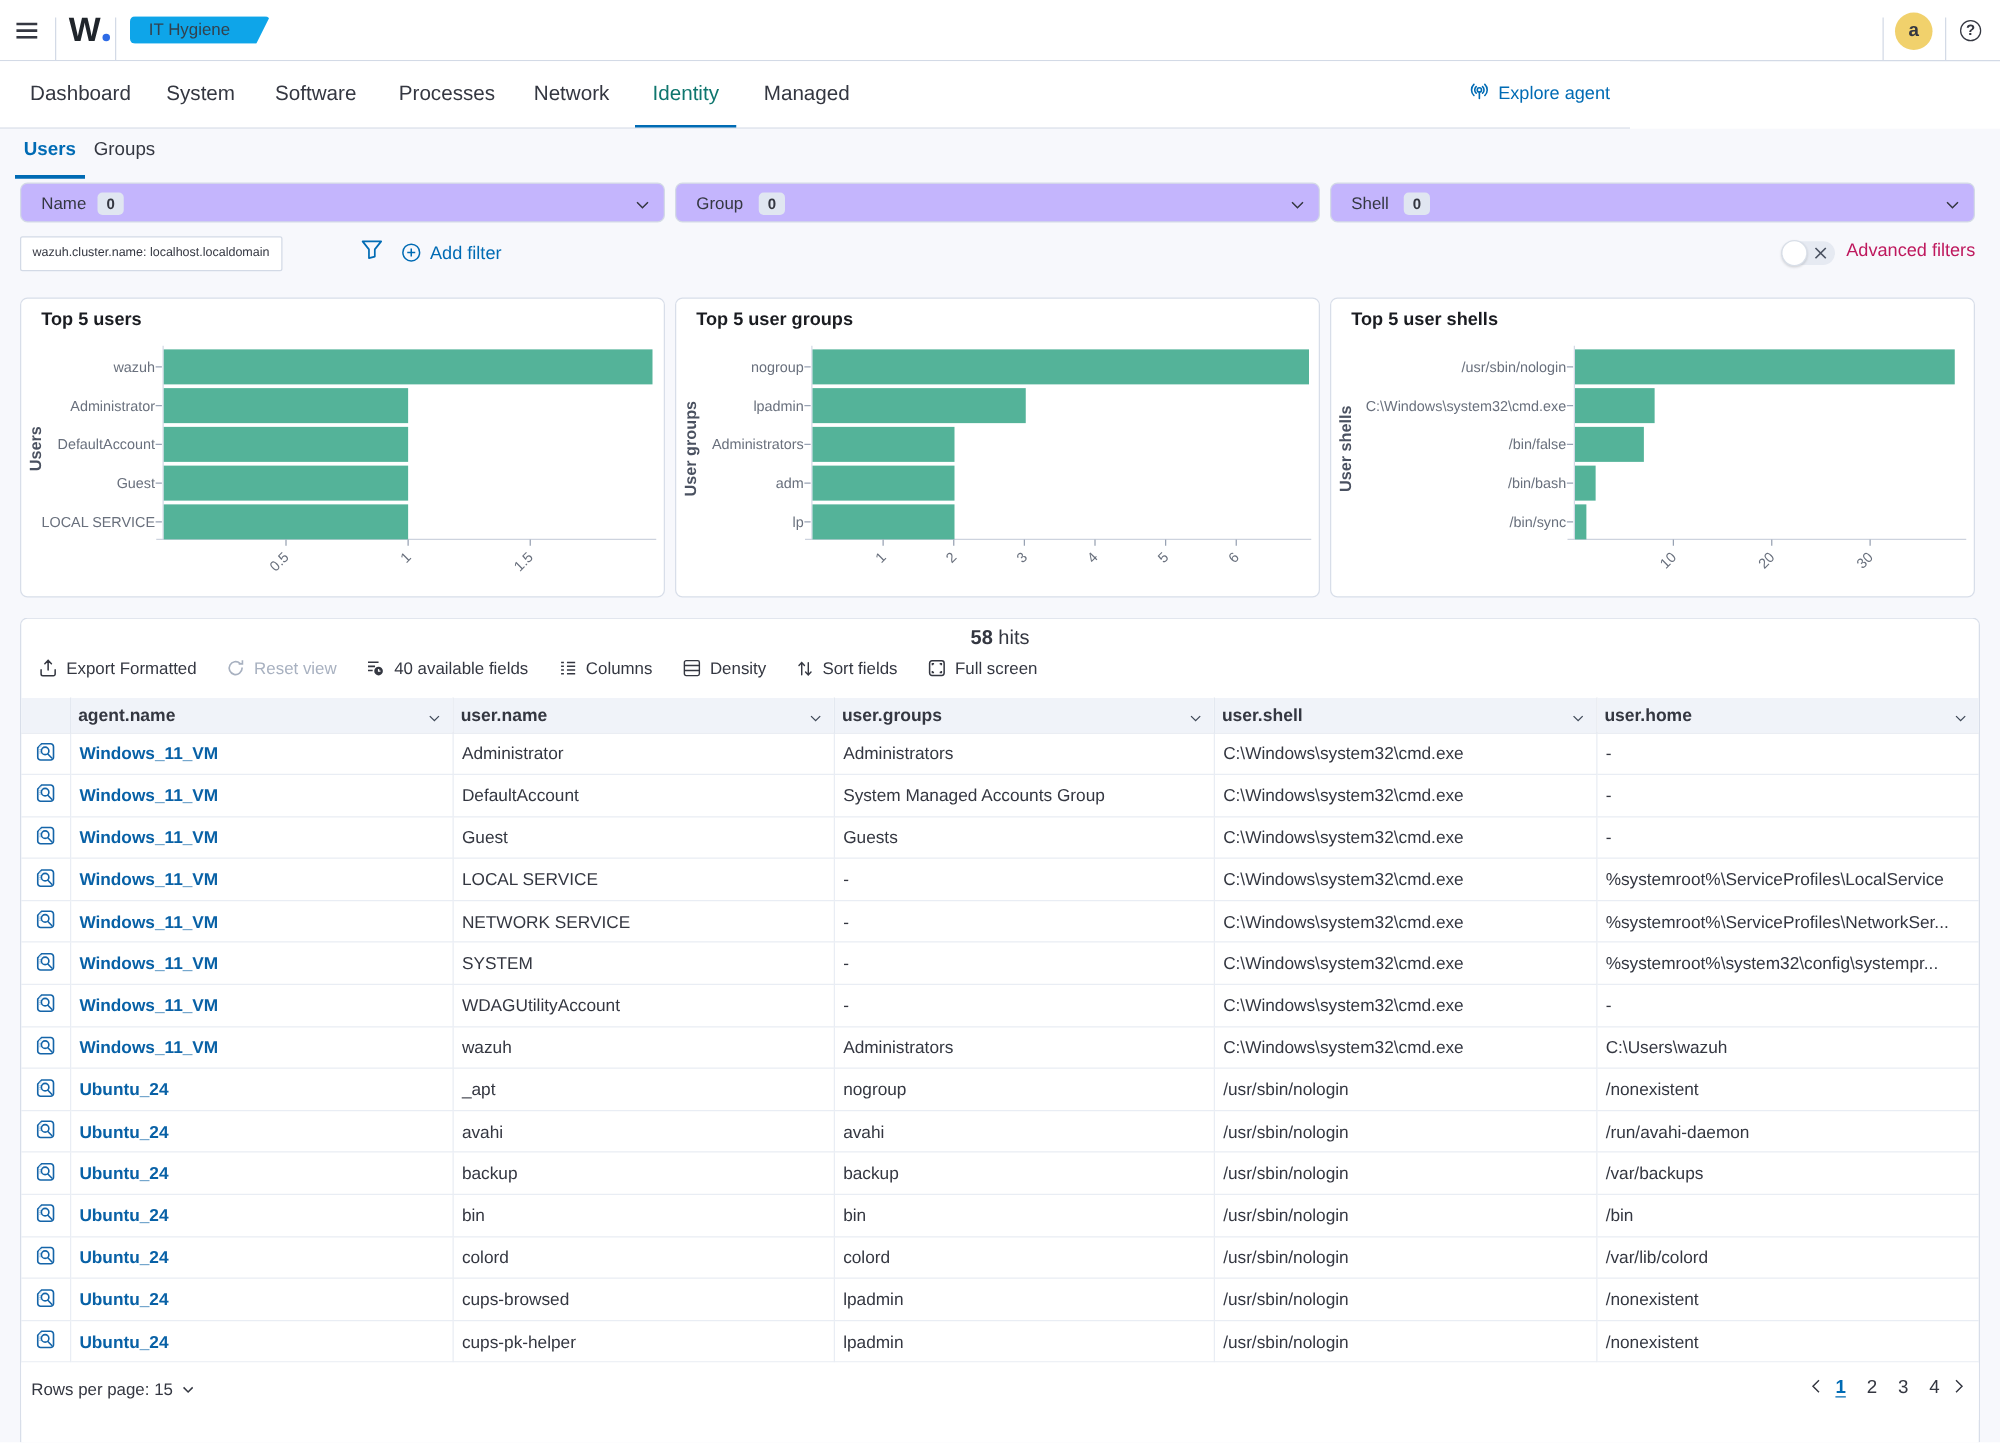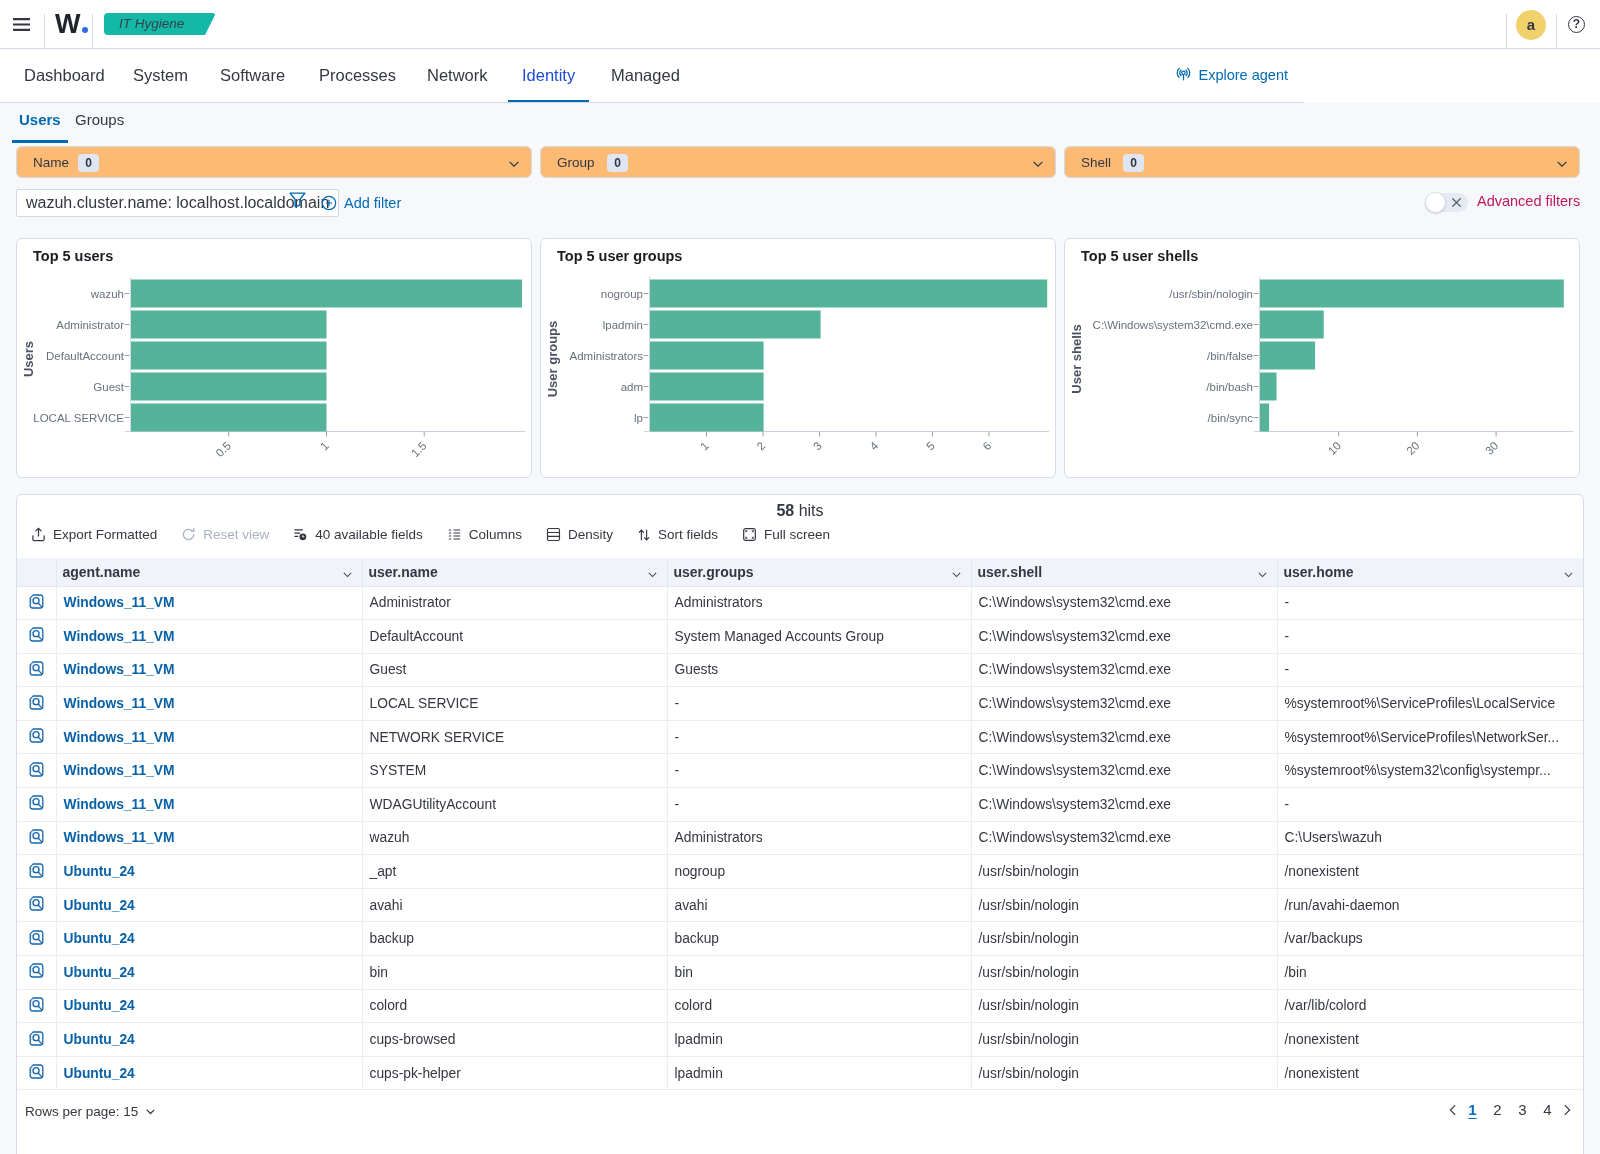--- a/index.html
+++ b/index.html
@@ -5,47 +5,47 @@
 * { margin:0; padding:0; box-sizing:border-box; }
 html,body { width:1600px; height:1154px; font-family:"Liberation Sans",sans-serif; background:#fff; color:#343741; overflow:hidden; }
 #page { position:relative; width:1600px; height:1154px; }
 
 
 #topbar { position:absolute; left:0; top:0; width:1600px; height:49px; background:#fff; border-bottom:1px solid #d3dae6; }
 .vsep { position:absolute; top:14px; bottom:0; width:1px; background:#d3dae6; }
 #hamburger { position:absolute; left:13px; top:18px; }
 #logo { position:absolute; left:55px; top:9px; font-size:27px; font-weight:bold; color:#20252b; letter-spacing:0.5px; }
 #logo span { display:inline-block; width:6px; height:6px; background:#2e6be6; border-radius:50%; margin-left:1px; }
-#crumb { position:absolute; left:104px; top:13px; height:22px; line-height:22px; padding:0 20px 0 15px; background:#14b8a6; color:#33414d; font-size:13.5px; clip-path:polygon(0 0, 100% 0, calc(100% - 11px) 100%, 0 100%); border-radius:4px; width:112px;font-style:italic; }
+#crumb { position:absolute; left:104px; top:13px; height:22px; line-height:22px; padding:0 20px 0 15px; background:#0ea5e9; color:#33414d; font-size:13.5px; clip-path:polygon(0 0, 100% 0, calc(100% - 11px) 100%, 0 100%); border-radius:4px; width:112px; }
 #avatar { position:absolute; left:1516px; top:10px; width:30px; height:30px; border-radius:50%; background:#f1d16c; color:#343741; font-size:15px; font-weight:bold; text-align:center; line-height:30px; }
 #help { position:absolute; left:1568px; top:16px; width:17px; height:17px; border-radius:50%; border:1.4px solid #343741; color:#343741; font-size:12px; font-weight:bold; text-align:center; line-height:14px; }
 
 
 #navtabs { position:absolute; left:0; top:49px; width:1304px; height:54px; background:#fff; border-bottom:1px solid #d3dae6; }
 .ntab { position:absolute; top:0; height:53px; line-height:53px; font-size:16.5px; color:#343741; padding:0 14px; }
-.ntab.sel { color:#1d4ed8; font-weight:500; border-bottom:2px solid #006bb4; }
+.ntab.sel { color:#0f766e; font-weight:500; border-bottom:2px solid #006bb4; }
 #explore { position:absolute; right:16px; top:0; height:53px; line-height:53px; color:#006bb4; font-size:14.5px; }
 #explore svg { vertical-align:-3px; margin-right:7px; }
 
 
 #content { position:absolute; left:0; top:103px; width:1600px; height:1051px; background:#f7f8fc; }
 
 
 .stab { position:absolute; top:8px; font-size:15px; }
 #stab-users { left:12px; color:#006bb4; font-weight:bold; padding:0 7px 12px 7px; border-bottom:3px solid #006bb4; }
 #stab-groups { left:75px; color:#343741; font-weight:400; }
 
 
-.fsel { position:absolute; top:43px; height:32px; background:#fdba74; border:1px solid #d3dae6; border-radius:6px; }
+.fsel { position:absolute; top:43px; height:32px; background:#c4b5fd; border:1px solid #d3dae6; border-radius:6px; }
 .fsel .lbl { position:absolute; left:16px; top:0; line-height:31px; font-size:13.5px; color:#343741; }
 .fsel .badge { position:absolute; top:7px; height:18px; min-width:21px; background:#e0e6f1; border-radius:4px; text-align:center; line-height:18px; font-size:12px; font-weight:bold; color:#343741; }
 .fsel svg.chev { position:absolute; right:10px; top:10px; }
 
 
-#pill { position:absolute; left:16px; top:86px; height:28px; line-height:26px; background:#fff; border:1px solid #d3dae6; border-radius:2px; padding:0 9px; font-size:16px; color:#343741; }
+#pill { position:absolute; left:16px; top:86px; height:28px; line-height:26px; background:#fff; border:1px solid #d3dae6; border-radius:2px; padding:0 9px; font-size:10px; color:#343741; }
 #funnel { position:absolute; left:289px; top:88px; }
 #addfilter { position:absolute; left:321px; top:86px; height:28px; line-height:28px; color:#006bb4; font-size:14.5px; }
 #addfilter svg { vertical-align:-3px; margin-right:7px; }
 #advtoggle { position:absolute; left:1425px; top:90px; width:43px; height:19px; background:#e6eaf2; border-radius:10px; }
 #advtoggle .thumb { position:absolute; left:0px; top:-1.5px; width:21px; height:21px; background:#fff; border:1px solid #d9dfe8; border-radius:50%; box-shadow:0 1px 2px rgba(0,0,0,.15); }
 #advtoggle svg { position:absolute; right:6px; top:4px; }
 #advlabel { position:absolute; left:1477px; top:90px; font-size:14.5px; color:#be185d; }
 
 
 .panel { position:absolute; background:#fff; border:1px solid #d8dee9; border-radius:6px; }

